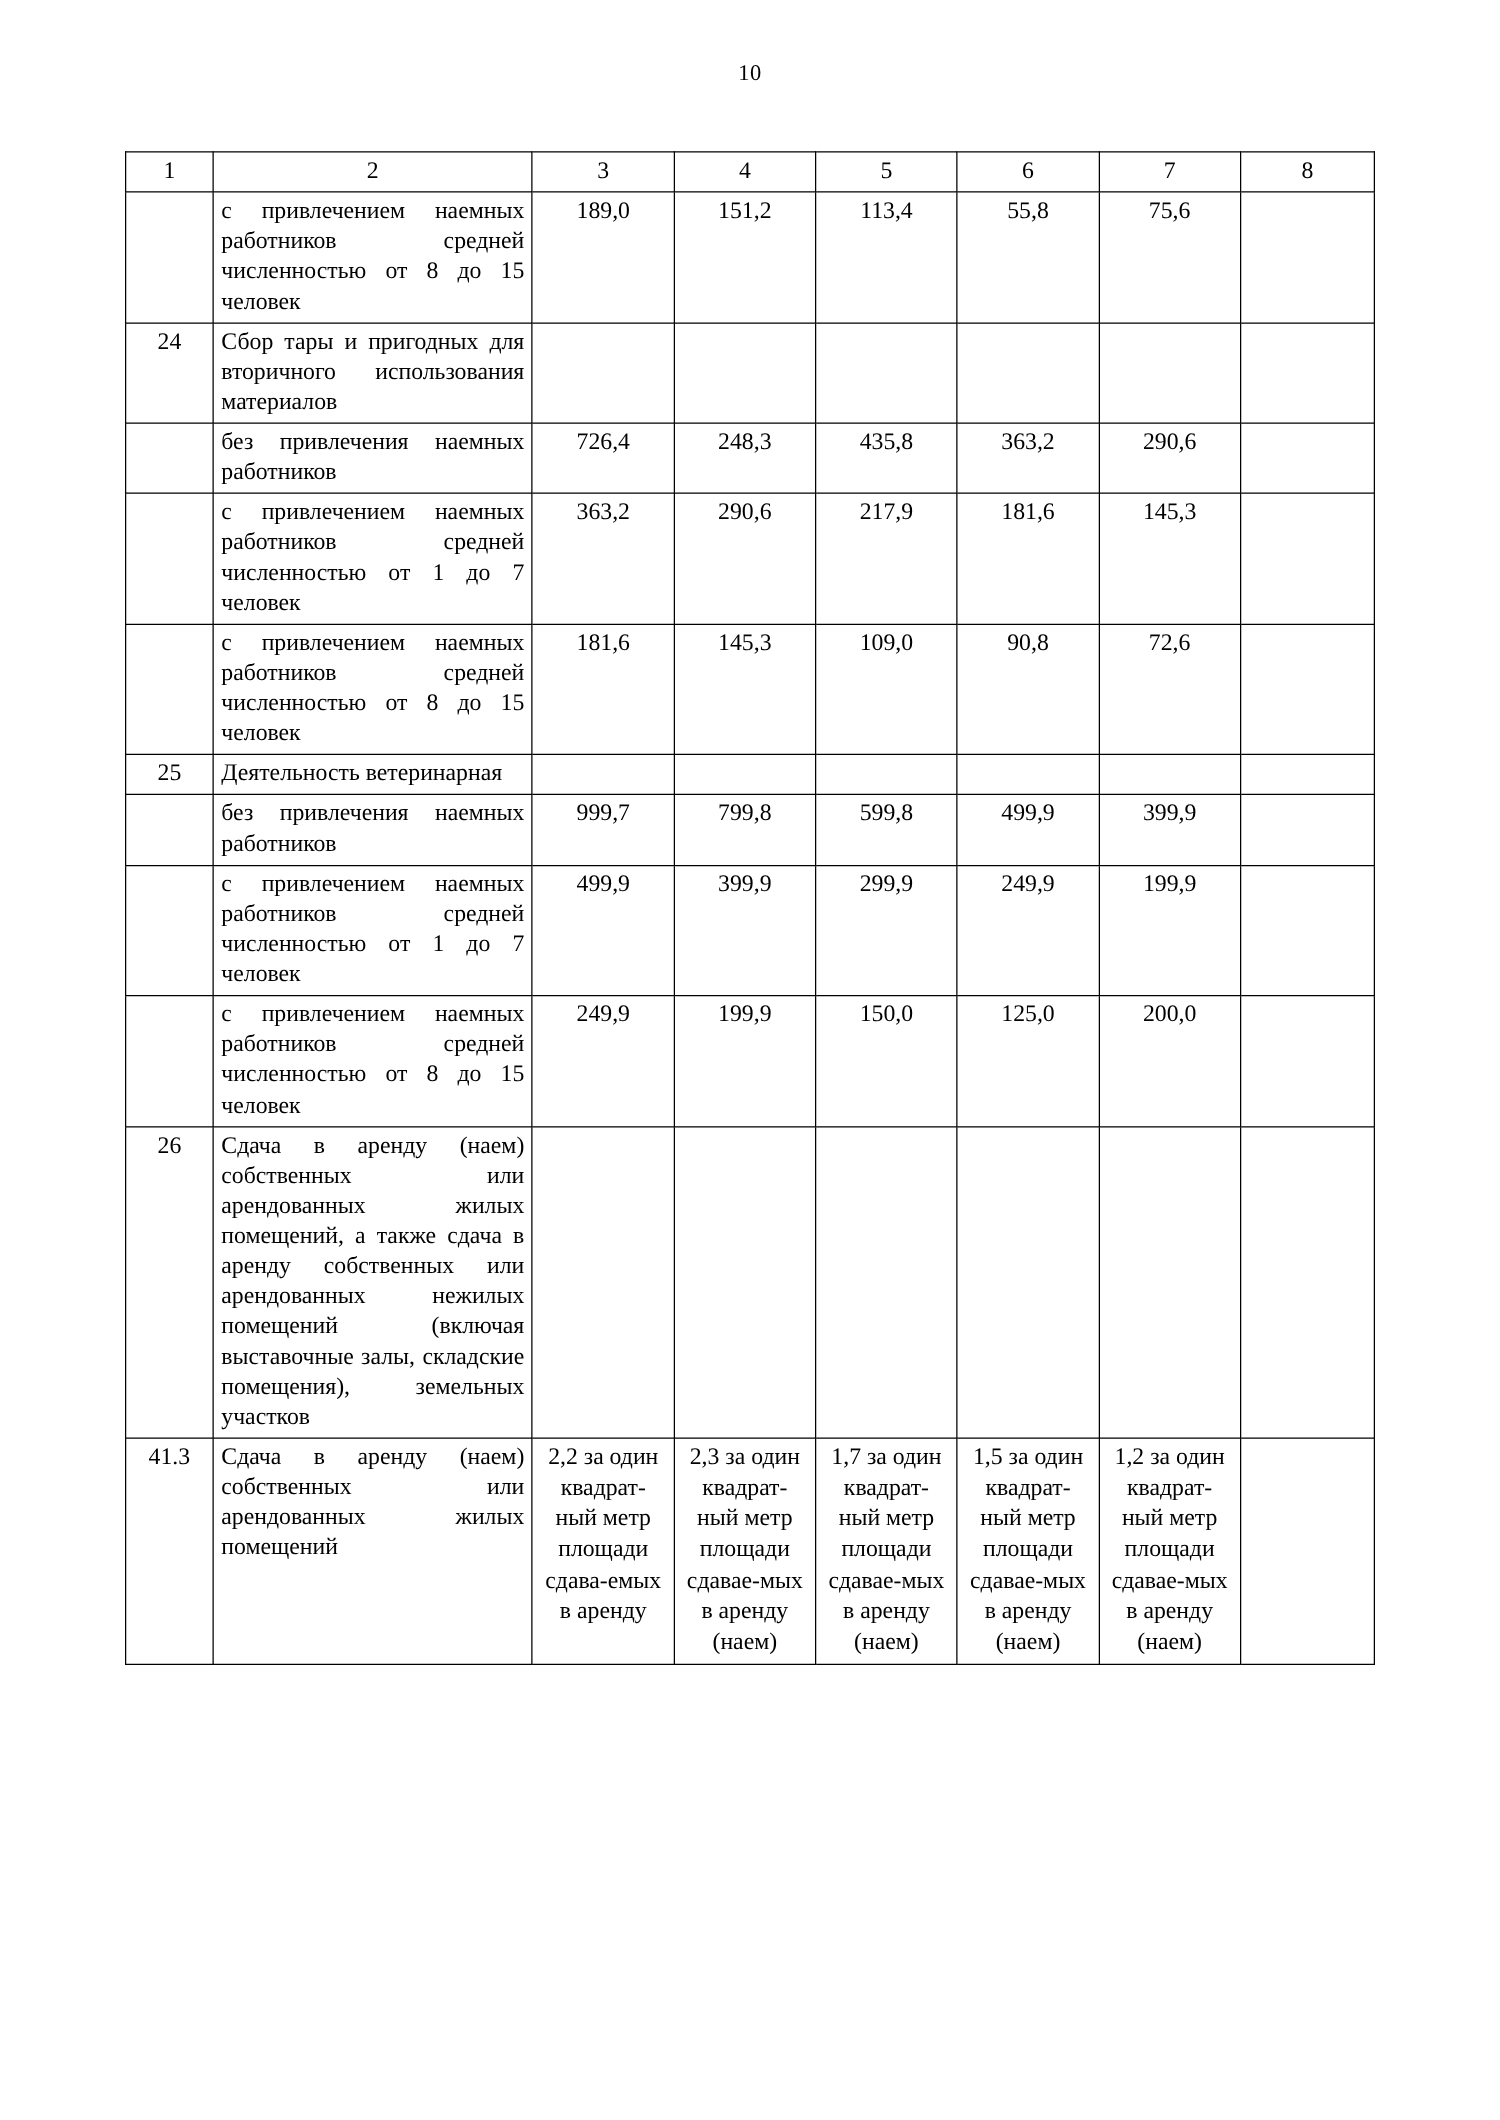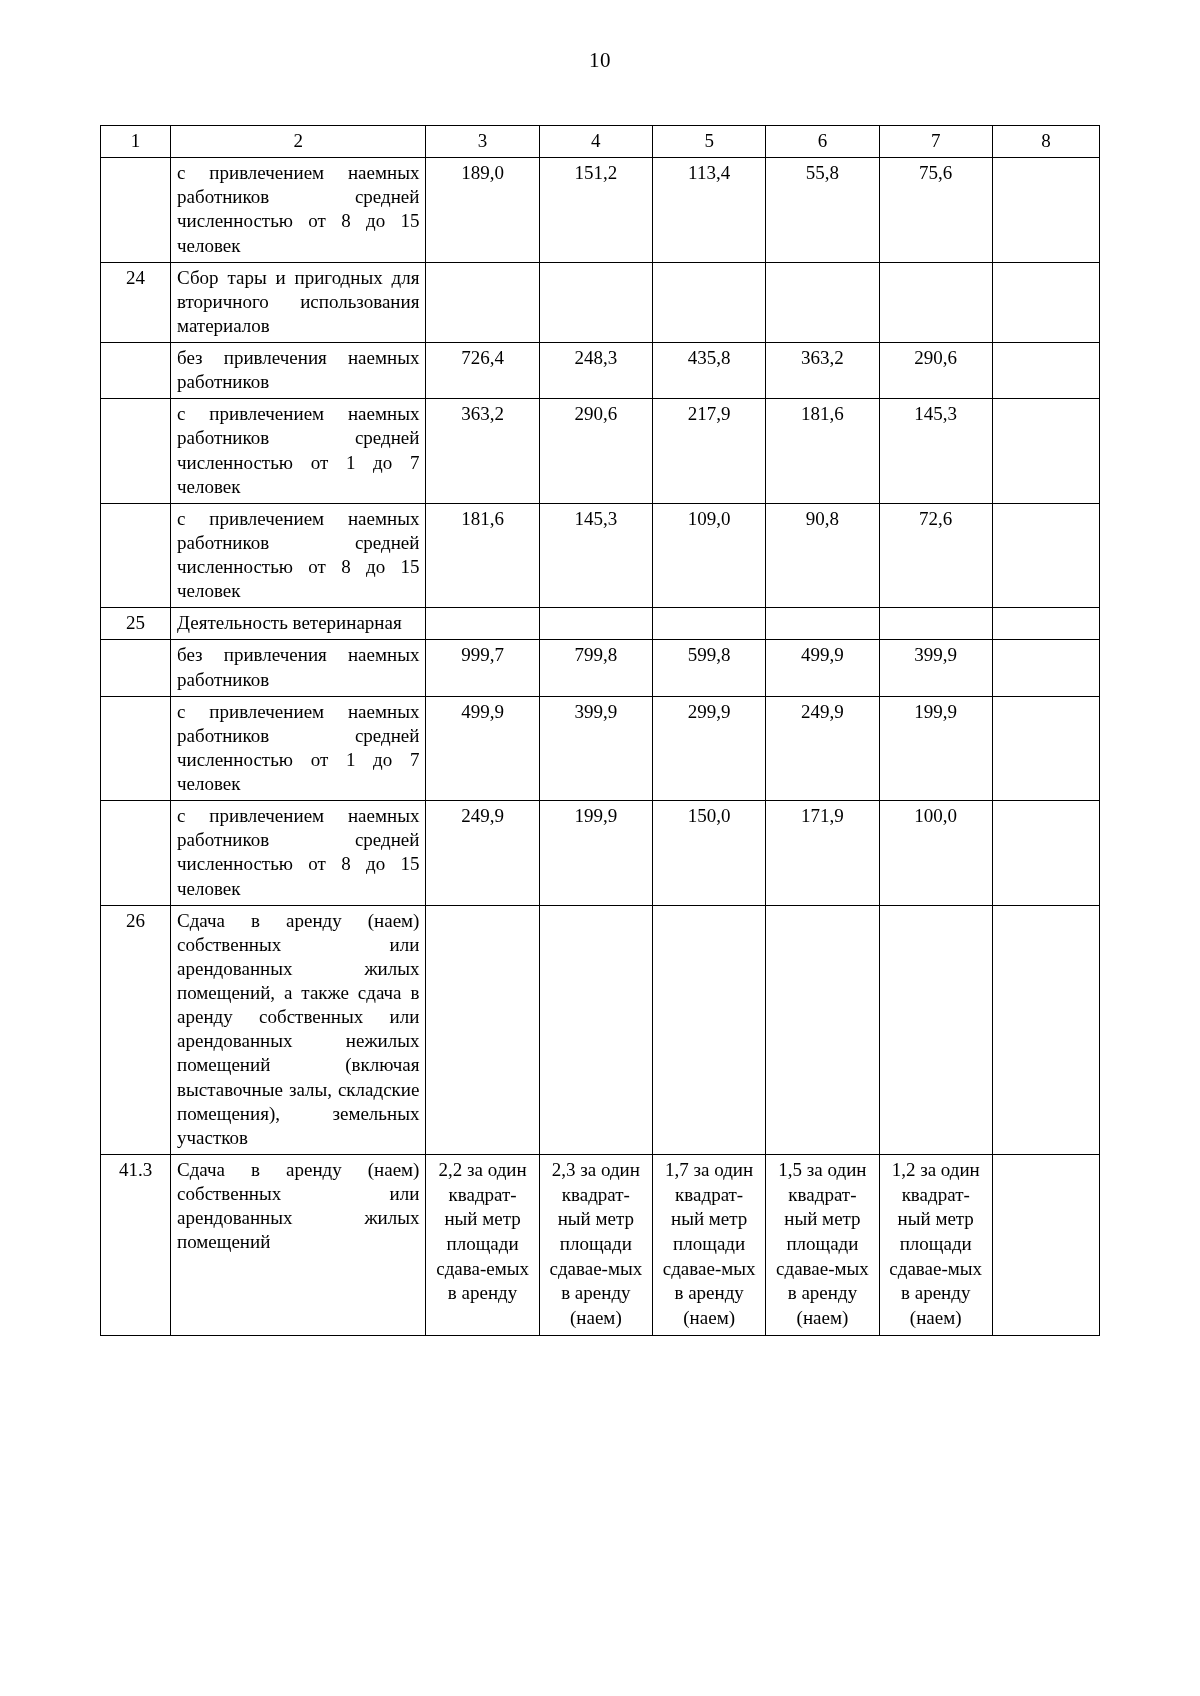--- a/index.html
+++ b/index.html
@@ -15,21 +15,21 @@
     position: relative;
   }
   .page {
     width: 1200px;
     height: 1696px;
     position: relative;
     box-sizing: border-box;
   }
   .page-number {
     text-align: center;
-    font-size: 21px;
+    font-size: 18px;
     padding-top: 48px;
     letter-spacing: 0.5px;
   }
   .table-wrap {
     margin: 52px auto 0 auto;
     width: 1000px;
   }
   table.doc-table {
     border-collapse: collapse;
     width: 1000px;
@@ -187,22 +187,22 @@
             <td class="cell-val">249,9</td>
             <td class="cell-val">199,9</td>
             <td class="cell-val empty"></td>
           </tr>
           <tr>
             <td class="cell-num"></td>
             <td class="cell-name">с привлечением наемных работников средней численностью от 8 до 15 человек</td>
             <td class="cell-val">249,9</td>
             <td class="cell-val">199,9</td>
             <td class="cell-val">150,0</td>
-            <td class="cell-val">171,9</td>
-            <td class="cell-val">100,0</td>
+            <td class="cell-val">125,0</td>
+            <td class="cell-val">200,0</td>
             <td class="cell-val empty"></td>
           </tr>
           <tr>
             <td class="cell-num">26</td>
             <td class="cell-name">Сдача в аренду (наем) собственных или арендованных жилых помещений, а также сдача в аренду собственных или арендованных нежилых помещений (включая выставочные залы, складские помещения), земельных участков</td>
             <td class="cell-val empty"></td>
             <td class="cell-val empty"></td>
             <td class="cell-val empty"></td>
             <td class="cell-val empty"></td>
             <td class="cell-val empty"></td>

